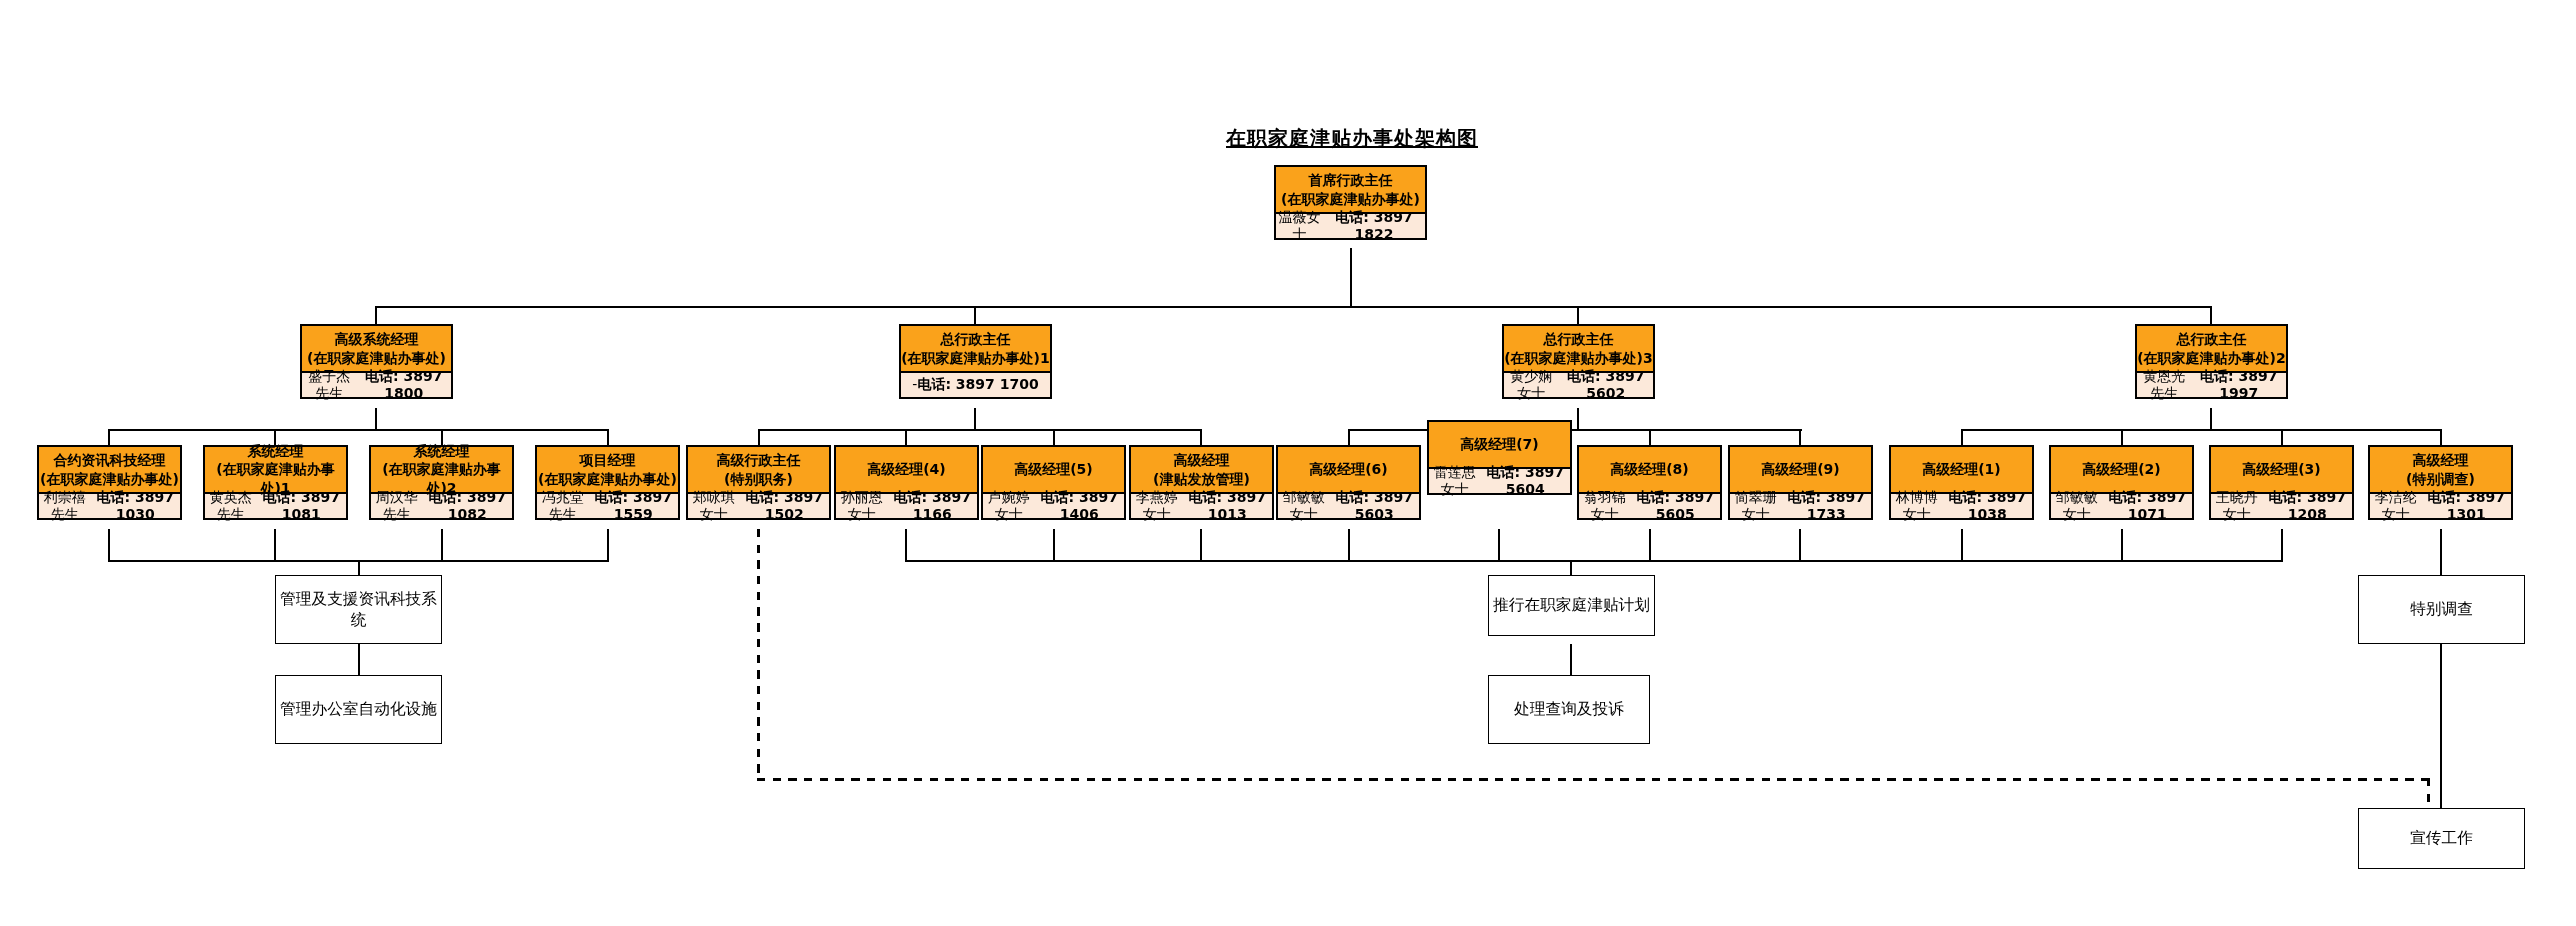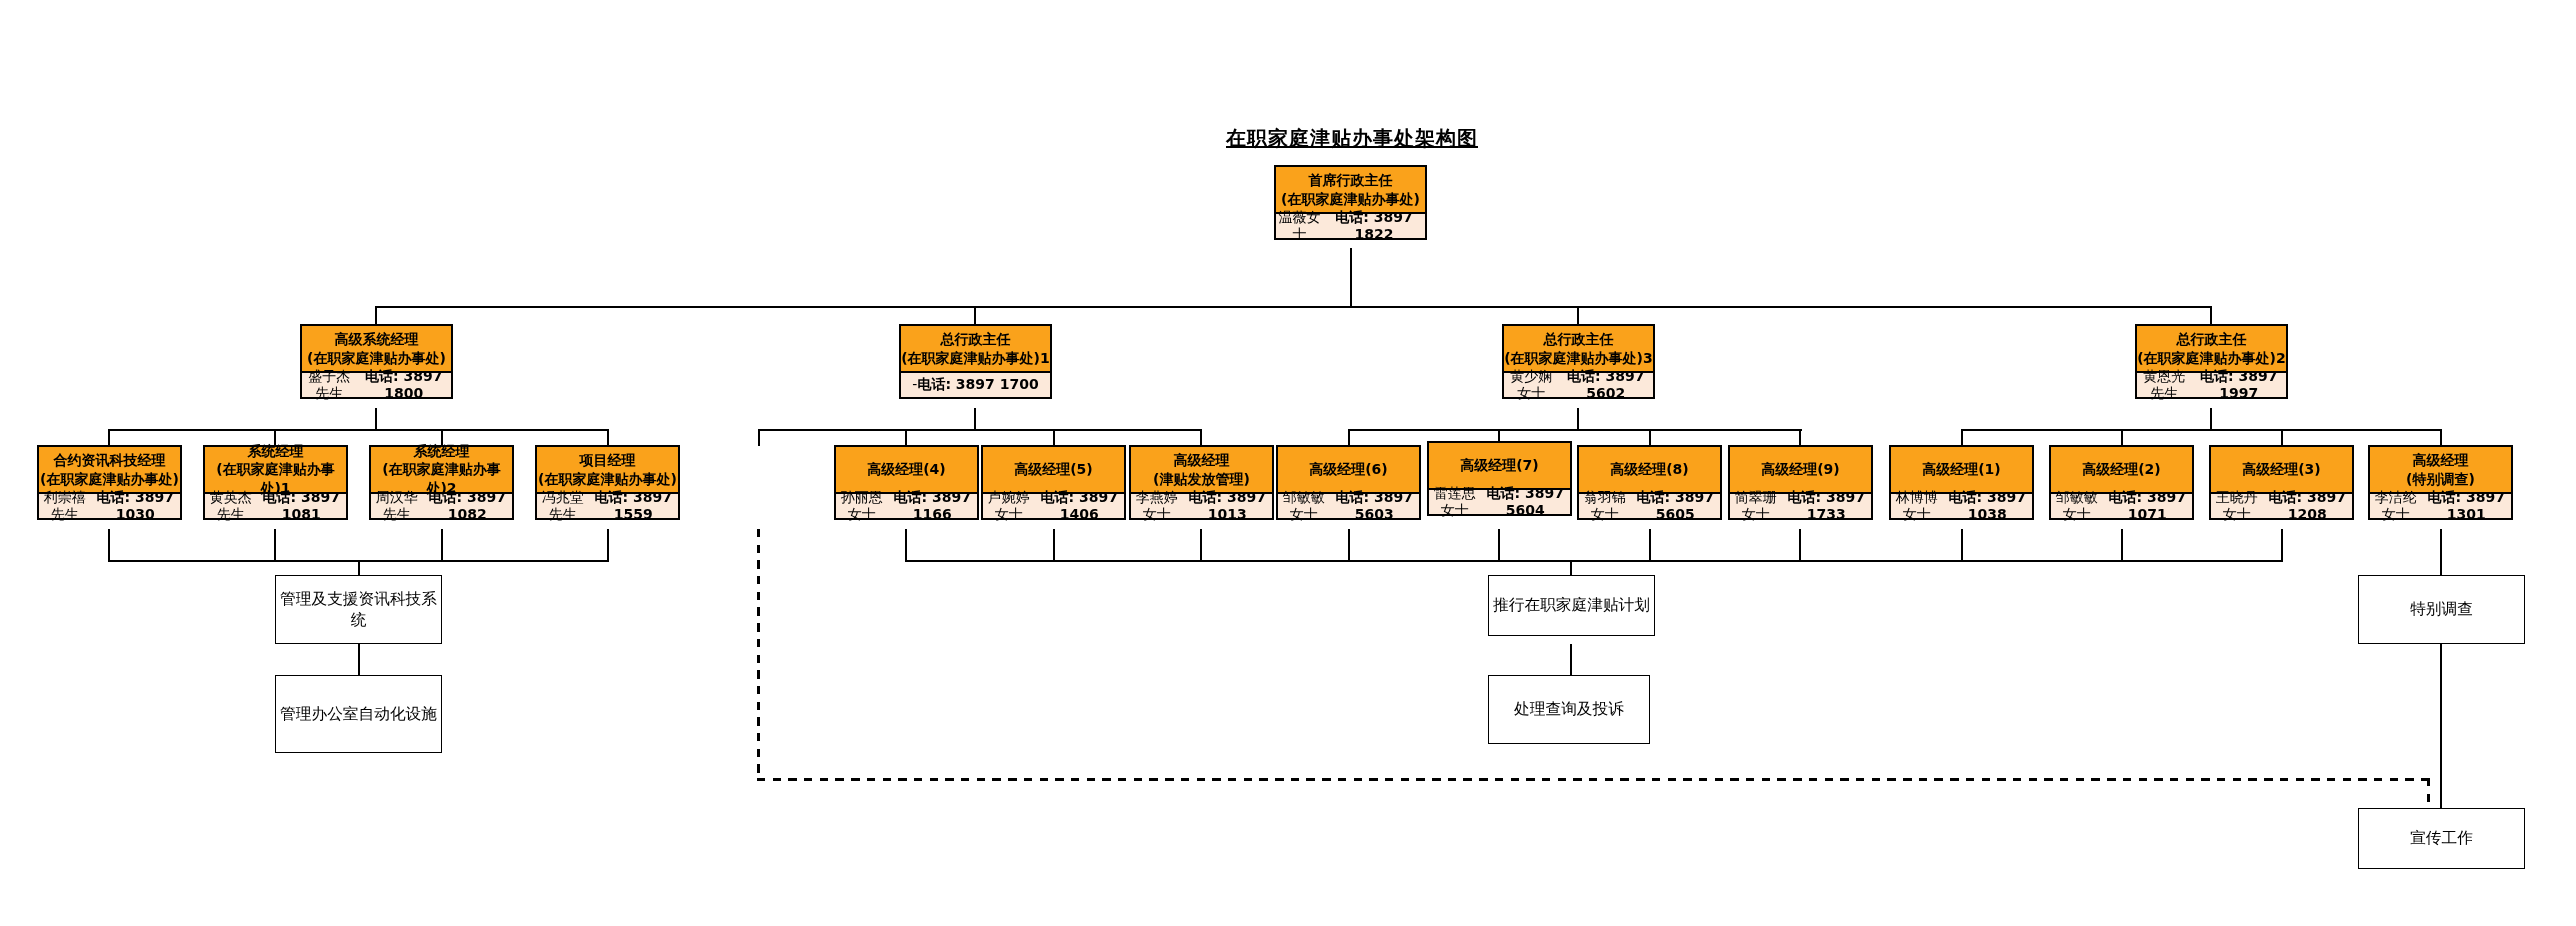--- a/index.html
+++ b/index.html
@@ -149,20 +149,30 @@
     <div class="hd">
       <div>项目经理</div>
       <div>(在职家庭津贴办事处)</div>
     </div>
     <div class="bd">
       <div>冯兆堂先生</div>
       <div class="ph">电话: 3897 1559</div>
     </div>
   </div>
 
+  <div class="node w278" style="left:686px;top:445px">
+    <div class="hd">
+      <div>高级行政主任</div>
+      <div>(特别职务)</div>
+    </div>
+    <div class="bd">
+      <div>郑咏琪女士</div>
+      <div class="ph">电话: 3897 1502</div>
+    </div>
+  </div>
   <div class="node w278" style="left:834px;top:445px">
     <div class="hd">
       <div>高级经理(4)</div>
       <div></div>
     </div>
     <div class="bd">
       <div>孙丽恩女士</div>
       <div class="ph">电话: 3897 1166</div>
     </div>
   </div>
@@ -190,21 +200,21 @@
   <div class="node w278" style="left:1276px;top:445px">
     <div class="hd">
       <div>高级经理(6)</div>
       <div></div>
     </div>
     <div class="bd">
       <div>邹敏敏女士</div>
       <div class="ph">电话: 3897 5603</div>
     </div>
   </div>
-  <div class="node w278" style="left:1427px;top:441px">
+  <div class="node w278" style="left:1427px;top:420px">
     <div class="hd">
       <div>高级经理(7)</div>
       <div></div>
     </div>
     <div class="bd">
       <div>雷莲思女士</div>
       <div class="ph">电话: 3897 5604</div>
     </div>
   </div>
   <div class="node w278" style="left:1577px;top:445px">
@@ -272,21 +282,21 @@
   <div class="ln" style="left:108px;top:529px;width:2.1px;height:33px"></div>
   <div class="ln" style="left:274px;top:529px;width:2.1px;height:33px"></div>
   <div class="ln" style="left:441px;top:529px;width:2.1px;height:33px"></div>
   <div class="ln" style="left:607px;top:529px;width:2.1px;height:33px"></div>
   <div class="ln" style="left:108px;top:560px;width:501px;height:2.1px"></div>
   <div class="ln" style="left:358px;top:562px;width:2.1px;height:12.5px"></div>
   <div class="fbox" style="left:275px;top:575px;width:167px;height:69px">
     <span>管理及支援资讯科技系统</span>
   </div>
   <div class="ln" style="left:358px;top:644px;width:2.1px;height:31px"></div>
-  <div class="fbox" style="left:275px;top:675px;width:167px;height:78px">
+  <div class="fbox" style="left:275px;top:675px;width:167px;height:69px">
     <span>管理办公室自动化设施</span>
   </div>
 
   <div class="ln" style="left:905px;top:529px;width:2.1px;height:33px"></div>
   <div class="ln" style="left:1053px;top:529px;width:2.1px;height:33px"></div>
   <div class="ln" style="left:1200px;top:529px;width:2.1px;height:33px"></div>
   <div class="ln" style="left:1348px;top:529px;width:2.1px;height:33px"></div>
   <div class="ln" style="left:1498px;top:529px;width:2.1px;height:33px"></div>
   <div class="ln" style="left:1649px;top:529px;width:2.1px;height:33px"></div>
   <div class="ln" style="left:1799px;top:529px;width:2.1px;height:33px"></div>

